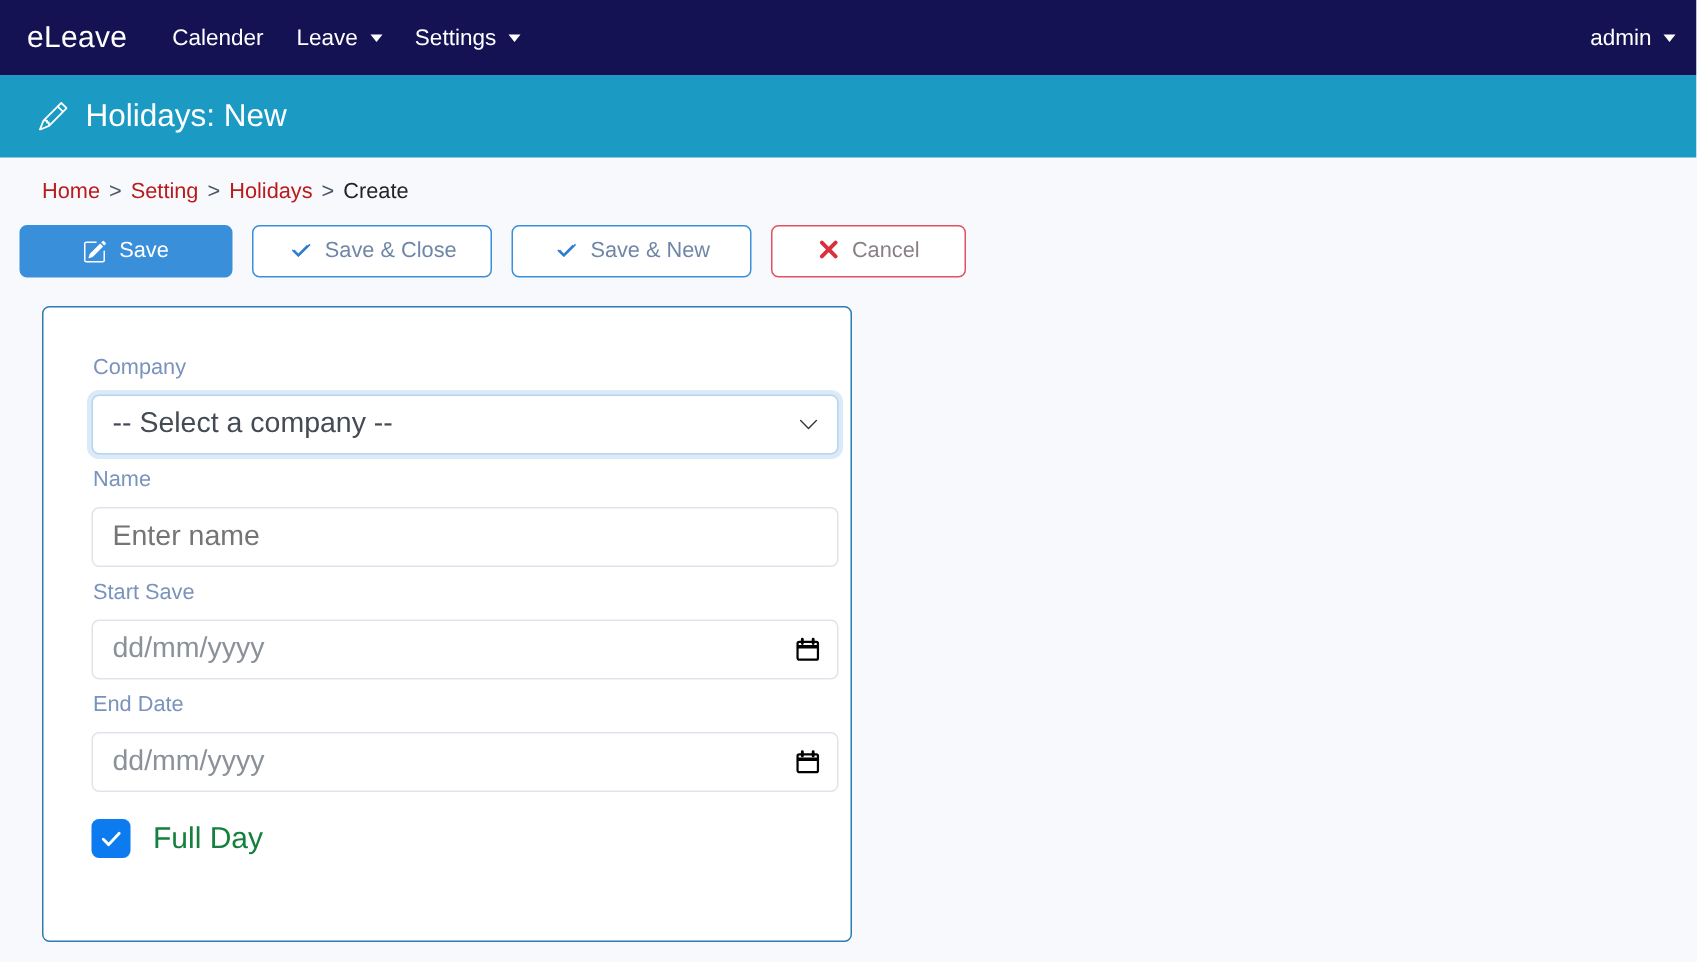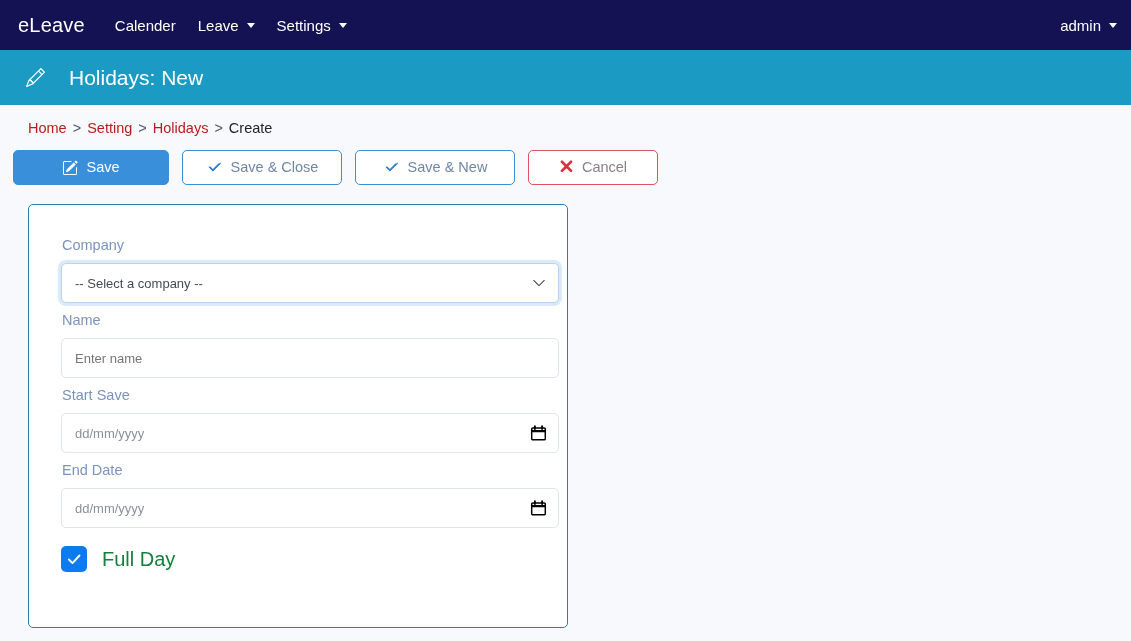--- a/index.html
+++ b/index.html
@@ -60,21 +60,21 @@
     background: #1b9bc4;
     display: flex;
     align-items: center;
     padding: 0 26px;
   }
   .banner-title {
     color: #ffffff;
     font-size: 21px;
     display: inline-flex;
     align-items: center;
-    gap: 24px;
+    gap: 12px;
     white-space: nowrap;
   }
   .pencil-icon { display: inline-block; line-height: 0; }
 
   
   .breadcrumb {
     padding: 15px 0 0 28px;
     font-size: 14.5px;
     color: #212529;
     display: flex;
@@ -105,21 +105,21 @@
     cursor: pointer;
     white-space: nowrap;
     background: #ffffff;
     border: 1px solid transparent;
     line-height: 1;
   }
   .btn-primary {
     background: #3a8fda;
     color: #ffffff;
     border-color: #3a8fda;
-    width: 156px;
+    width: 142px;
     padding: 0;
   }
   .btn-outline-primary {
     color: #6f86a8;
     border-color: #3a8fda;
     width: 160px;
     padding: 0;
   }
   .btn-outline-danger {
     color: #8a7f87;
@@ -145,21 +145,21 @@
     font-size: 14.5px;
     color: #7a93bd;
     margin: 0 0 10px 1px;
   }
   .control {
     width: 498px;
     height: 40px;
     border: 1px solid #dfe3eb;
     border-radius: 5px;
     background: #ffffff;
-    font-size: 13px;
+    font-size: 19px;
     color: #5a6270;
     padding: 0 13px;
     font-family: "Liberation Sans", sans-serif;
     outline: none;
     display: flex;
     align-items: center;
   }
   .control.focused {
     border: 1px solid #b6d4ef;
     box-shadow: 0 0 0 3px rgba(150, 195, 235, .35);

